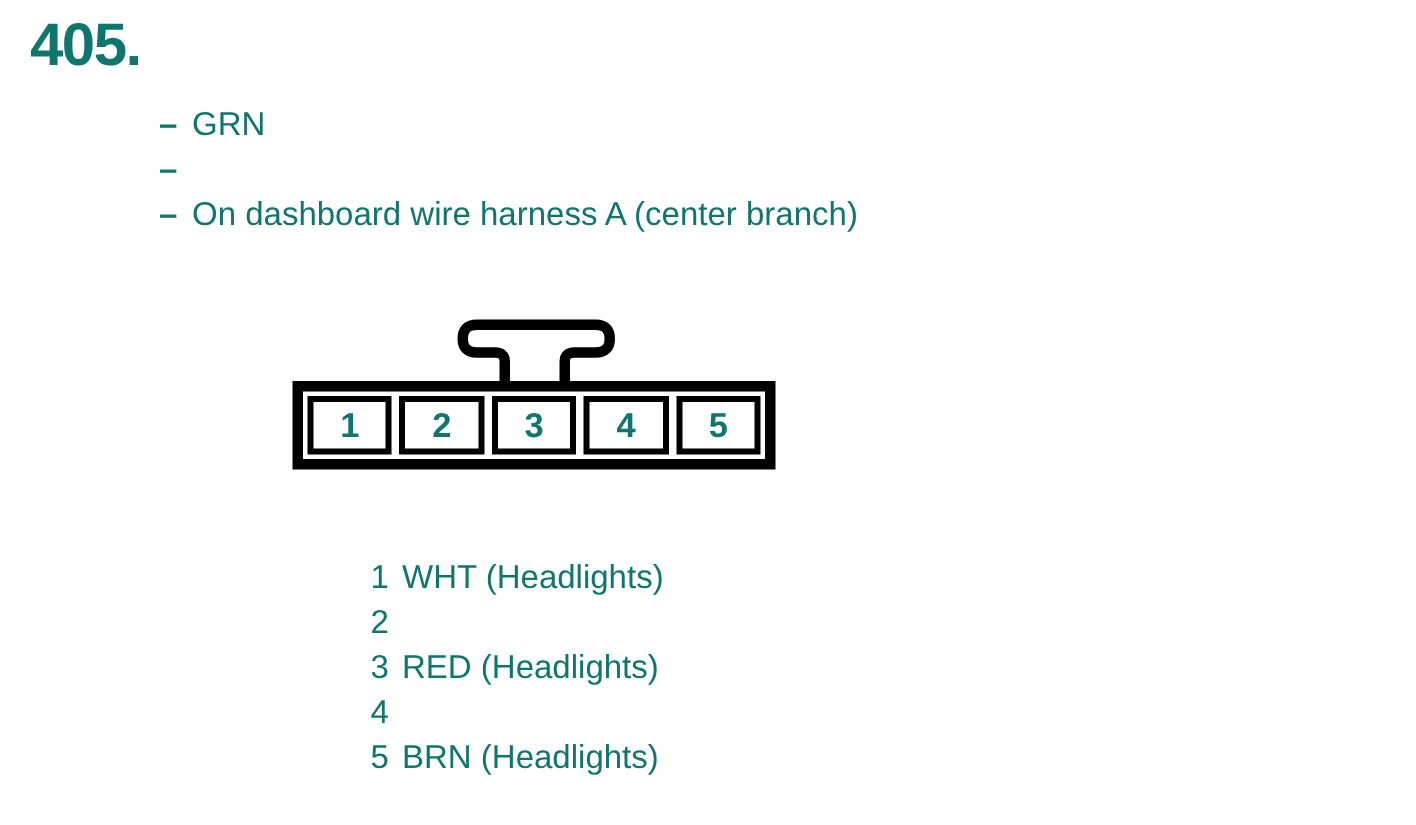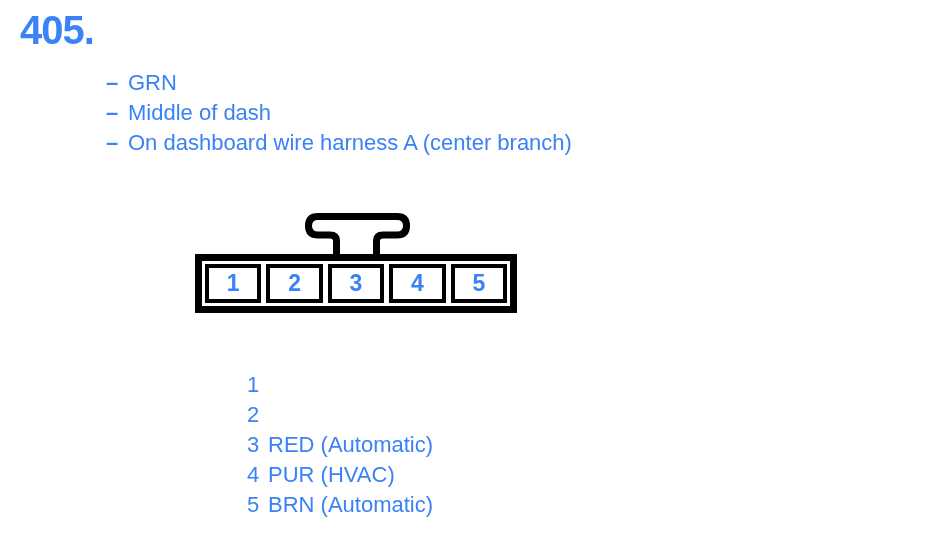--- a/index.html
+++ b/index.html
@@ -5,21 +5,21 @@
   html, body {
     margin: 0;
     padding: 0;
     background: #ffffff;
   }
   .page {
     position: relative;
     width: 944px;
     height: 550px;
     background: #ffffff;
-    color: #3b82f6;
+    color: #0f766e;
     font-family: "Liberation Sans", "DejaVu Sans", sans-serif;
     overflow: hidden;
     text-decoration: underline;
   }
 
   
   .heading {
     position: absolute;
     left: 20px;
     top: 8px;
@@ -112,21 +112,20 @@
     <span class="num">405.</span>
   </div>
 
   <div class="notes">
     <div class="note-row">
       <span class="dash">–</span>
       <span>GRN</span>
     </div>
     <div class="note-row">
       <span class="dash">–</span>
-      <span>Middle of dash</span>
     </div>
     <div class="note-row">
       <span class="dash">–</span>
       <span>On dashboard wire harness A (center branch)</span>
     </div>
   </div>
 
   <svg class="tab-svg" width="115" height="52" viewBox="0 0 115 52">
     <path d="M 36.5 50
              L 36.5 33
@@ -156,31 +155,31 @@
       <span>4</span>
     </div>
     <div class="pin-cell">
       <span>5</span>
     </div>
   </div>
 
   <div class="pinout">
     <div class="pinout-row">
       <span class="pin-num">1</span>
+      <span class="pin-label">WHT (Headlights)</span>
     </div>
     <div class="pinout-row">
       <span class="pin-num">2</span>
     </div>
     <div class="pinout-row">
       <span class="pin-num">3</span>
-      <span class="pin-label">RED (Automatic)</span>
+      <span class="pin-label">RED (Headlights)</span>
     </div>
     <div class="pinout-row">
       <span class="pin-num">4</span>
-      <span class="pin-label">PUR (HVAC)</span>
     </div>
     <div class="pinout-row">
       <span class="pin-num">5</span>
-      <span class="pin-label">BRN (Automatic)</span>
+      <span class="pin-label">BRN (Headlights)</span>
     </div>
   </div>
 
 </div>
 
 </body></html>

